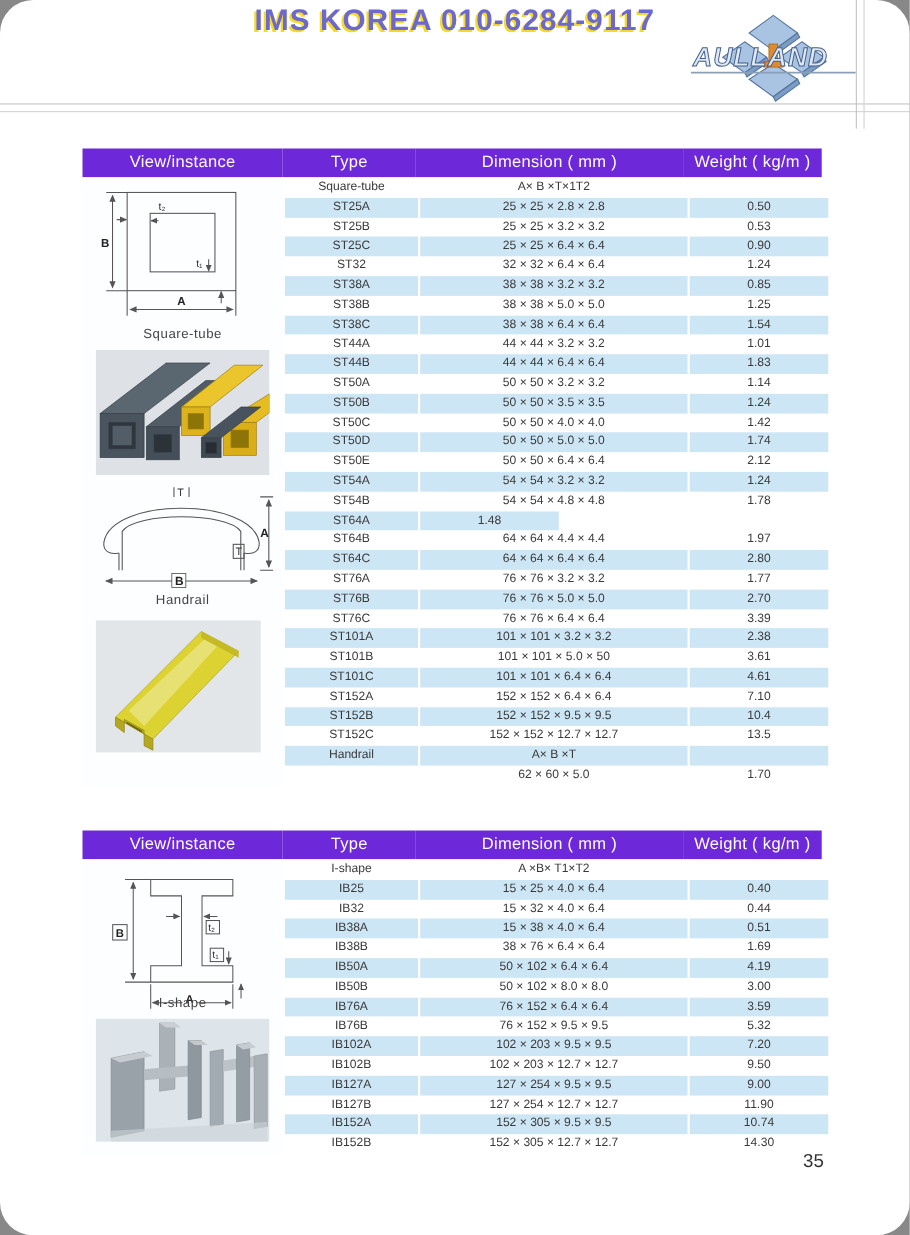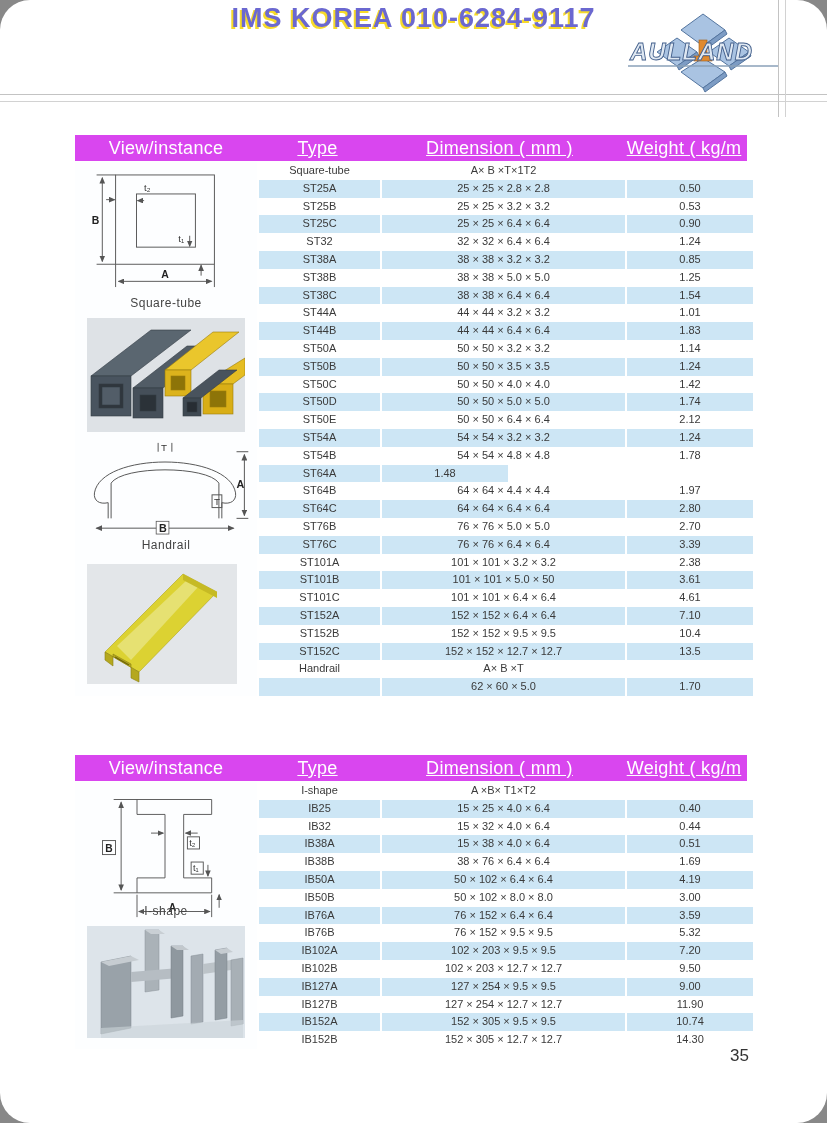--- a/index.html
+++ b/index.html
@@ -15,24 +15,24 @@
   }
   .logo { position:absolute; top:10px; left:628px; width:150px; height:85px;text-align:right; }
   .hline { position:absolute; left:0; width:827px; height:1px; background:#c3c3c3; }
   .hline.h2 { background:#d2d2d2; }
   .vline { position:absolute; top:0; width:1px; height:117px; background:#c3c3c3; }
   .vline.v2 { background:#d2d2d2; }
 
   .ctable { position:absolute; left:75px; width:678px; }
   .thead { display:flex; height:26px; }
   .th {
-    background:#d946ef; color:#ffffff; text-align:center;
-    font-size:18px; line-height:26px; letter-spacing:0.3px;
+    background:#6d28d9; color:#ffffff; text-align:center;
+    font-size:15px; line-height:26px; letter-spacing:0.3px;
   }
-  .th + .th { margin-left:0;text-decoration:underline; }
+  .th + .th { margin-left:0; }
   .w0 { width:182px; } .w1 { width:121px; } .w2 { width:243px; } .w3 { width:126px; }
 
   .tbody { display:flex; margin-top:1px; }
   .view-col { width:182px; margin-right:2px; position:relative; background:#fdfeff; }
   .rows { width:494px; }
   .trow { display:flex; height:17.8px; }
   .td {
     text-align:center; font-size:11px; line-height:17.8px; color:#3a3a3a;
     overflow:hidden; white-space:nowrap;
   }
@@ -274,20 +274,25 @@
             <div class="td td0">ST64B</div>
             <div class="td td1">64 × 64 × 4.4 × 4.4</div>
             <div class="td td2">1.97</div>
           </div>
           <div class="trow">
             <div class="td td0">ST64C</div>
             <div class="td td1">64 × 64 × 6.4 × 6.4</div>
             <div class="td td2">2.80</div>
           </div>
           <div class="trow">
+            <div class="td td0">ST76A</div>
+            <div class="td td1">76 × 76 × 3.2 × 3.2</div>
+            <div class="td td2">1.77</div>
+          </div>
+          <div class="trow">
             <div class="td td0">ST76B</div>
             <div class="td td1">76 × 76 × 5.0 × 5.0</div>
             <div class="td td2">2.70</div>
           </div>
           <div class="trow">
             <div class="td td0">ST76C</div>
             <div class="td td1">76 × 76 × 6.4 × 6.4</div>
             <div class="td td2">3.39</div>
           </div>
           <div class="trow">

